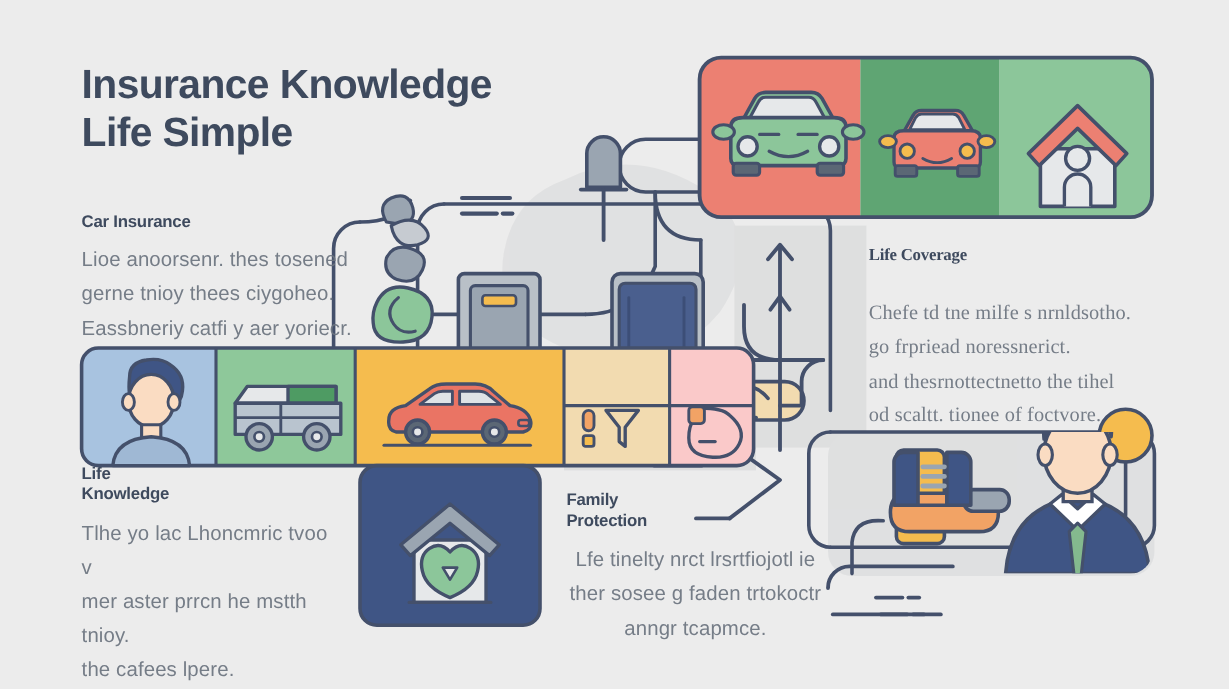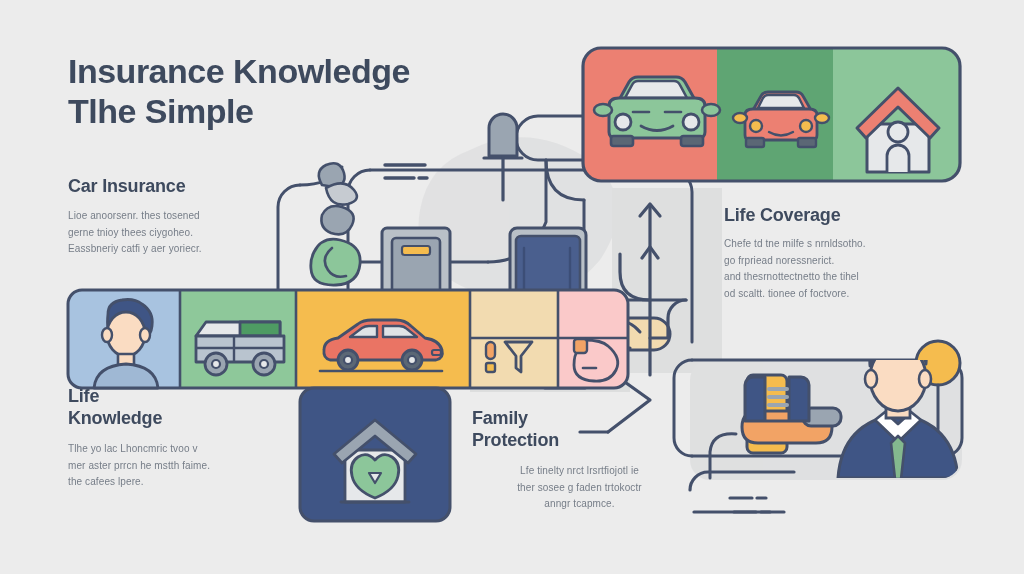--- a/index.html
+++ b/index.html
@@ -14,33 +14,33 @@
   svg.layer { position: absolute; left: 0; top: 0; width: 1024px; height: 574px; }
 
   .txt { position: absolute; }
 
   .title {
     left: 68px; top: 52px; width: 540px;
     font-size: 34px; font-weight: bold; line-height: 1.17;
     color: #3e4a5e; letter-spacing: -0.5px;
   }
   .h-sub {
-    font-size: 18px; font-weight: bold; color: #3e4a5e;
+    font-size: 14px; font-weight: bold; color: #3e4a5e;
     line-height: 1.22; letter-spacing: -0.2px;
   }
   .body-txt {
-    font-size: 10px; color: #6d7580; line-height: 1.66;
+    font-size: 17px; color: #6d7580; line-height: 1.66;
     letter-spacing: 0.1px; opacity: .93;
   }
 
   #sec-car { left: 68px; top: 176px; width: 250px; }
   #sec-car .body-txt { margin-top: 10px; }
 
-  #sec-life-right { left: 724px; top: 205px; width: 232px; }
-  #sec-life-right .body-txt { margin-top: 9px; }
+  #sec-life-right { left: 724px; top: 205px; width: 232px; font-family: Liberation Serif, serif; }
+  #sec-life-right .body-txt { margin-top: 25px; }
 
   #sec-life-left { left: 68px; top: 386px; width: 215px; }
   #sec-life-left .body-txt { margin-top: 11px; }
 
   #sec-family { left: 472px; top: 408px; width: 215px; }
   #sec-family .body-txt { margin-top: 11px; text-align: center; }
 </style>
 </head>
 <body>
 
@@ -296,21 +296,21 @@
       <path d="M886 398 h24 v20 h-24 z" fill="#fadcc2" stroke="#44506b" stroke-width="2.8"></path>
       <ellipse cx="898" cy="378" rx="28" ry="33" fill="#fadcc2" stroke="#44506b" stroke-width="3"></ellipse>
       <ellipse cx="871" cy="379" rx="6" ry="9" fill="#fadcc2" stroke="#44506b" stroke-width="2.6"></ellipse>
       <ellipse cx="925" cy="379" rx="6" ry="9" fill="#fadcc2" stroke="#44506b" stroke-width="2.6"></ellipse>
       <path d="M870 366 q-3 -26 28 -28 q31 2 28 26 q-2 -12 -18 -14 q-10 8 -22 4 q-12 -2 -16 12 z" fill="#b08a5e" stroke="#44506b" stroke-width="2.8" stroke-linejoin="round"></path>
     </g>
   </svg>
 
   <div class="txt title">
     <div>Insurance Knowledge</div>
-    <div>Tlhe Simple</div>
+    <div>Life Simple</div>
   </div>
 
   <div class="txt" id="sec-car">
     <div class="h-sub">Car Insurance</div>
     <div class="body-txt">
       <div>Lioe anoorsenr. thes tosened</div>
       <div>gerne tnioy thees ciygoheo.</div>
       <div>Eassbneriy catfi y aer yoriecr.</div>
     </div>
   </div>
@@ -325,21 +325,21 @@
     </div>
   </div>
 
   <div class="txt" id="sec-life-left">
     <div class="h-sub">
       <div>Life</div>
       <div>Knowledge</div>
     </div>
     <div class="body-txt">
       <div>Tlhe yo lac Lhoncmric tvoo v</div>
-      <div>mer aster prrcn he mstth faime.</div>
+      <div>mer aster prrcn he mstth tnioy.</div>
       <div>the cafees lpere.</div>
     </div>
   </div>
 
   <div class="txt" id="sec-family">
     <div class="h-sub">
       <div>Family</div>
       <div>Protection</div>
     </div>
     <div class="body-txt">

